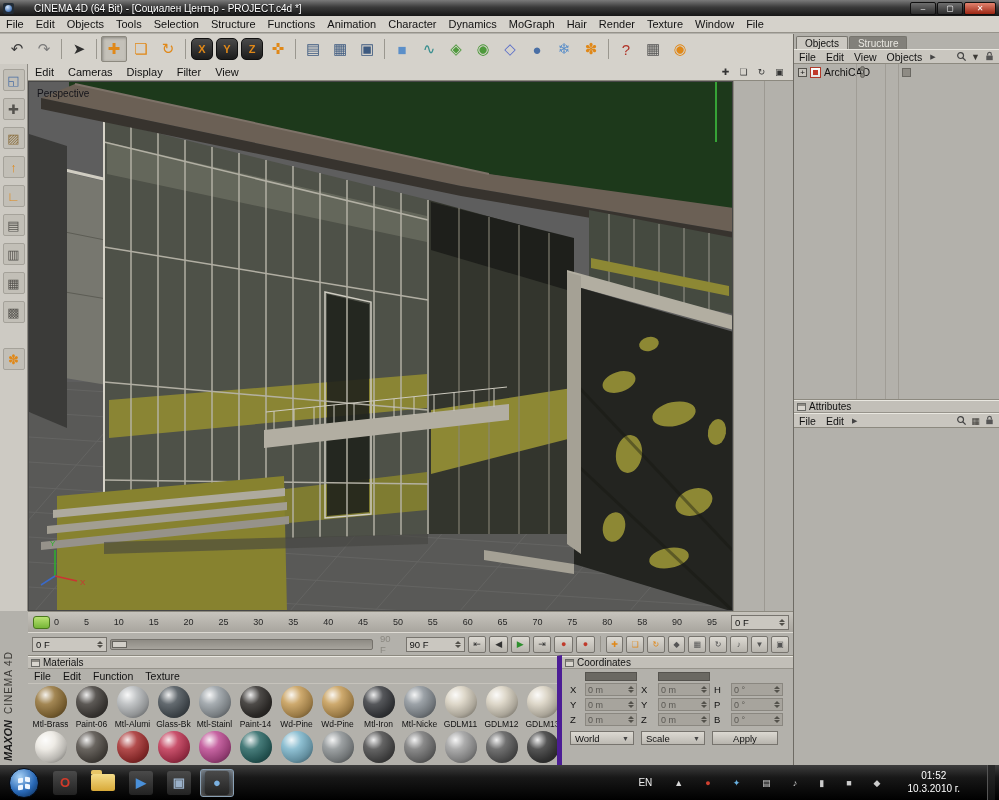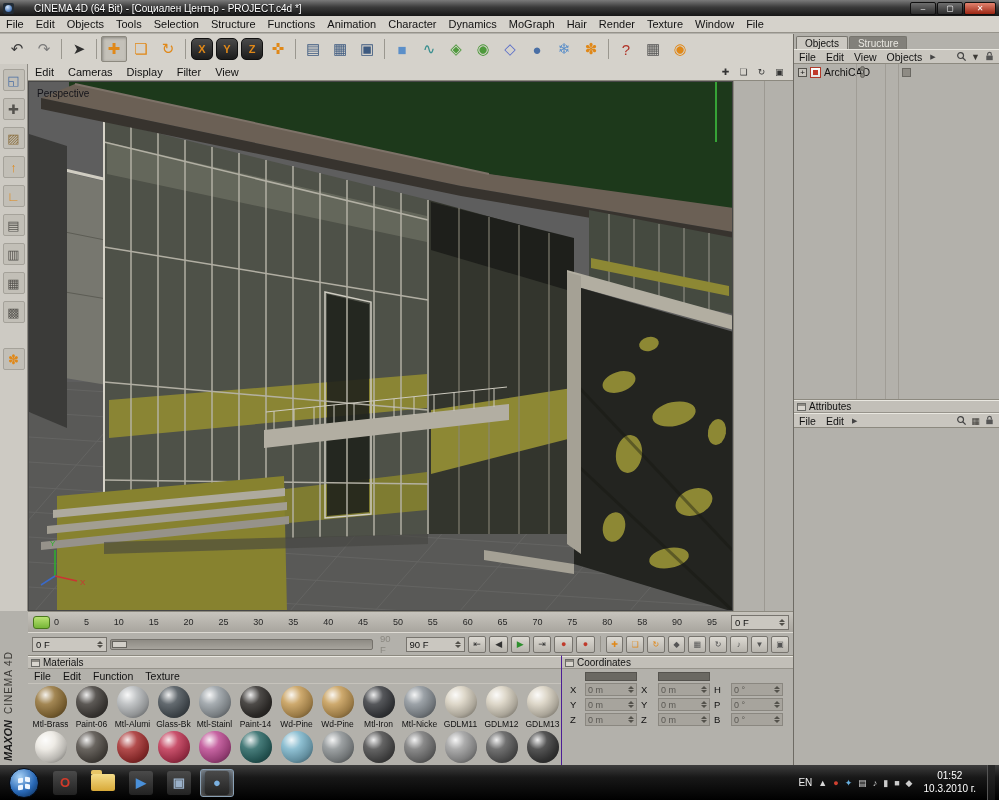--- a/index.html
+++ b/index.html
@@ -105,21 +105,21 @@
   .tr-ghost { font-size:9.5px; color:#8a8880; padding:0 4px; }
   .tr-end-field { width:60px; }
   .tr-btn { width:19px; height:17px; border-radius:2px; border:1px solid #77746e; color:#333;
     background:linear-gradient(#dcd9d2,#b7b4ad); display:flex; align-items:center; justify-content:center; font-size:9px; }
   .tr-btn.small { width:18px; font-size:8px; }
   .tr-sep { width:5px; height:18px; position:relative; }
   .tr-sep::after { content:""; position:absolute; left:2px; top:1px; bottom:1px; width:1px; background:#96938b; }
 
   
   .materials { position:absolute; left:28px; top:655px; width:534px; height:110px; background:#b3b1ab;
-    border-top:1px solid #8c897f; border-right:1px solid #4c1d95; display:flex; flex-direction:column; }
+    border-top:1px solid #8c897f; border-right:5px solid #4c1d95; display:flex; flex-direction:column; }
   .mat-menu { height:15px; display:flex; align-items:center; font-size:10.5px; border-bottom:1px solid #c6c3bc; }
   .mat-menu span { padding:0 6px; }
   .mat-grid { flex:1; position:relative; overflow:hidden; padding:2px 0 0 3px; }
   .mat-row { display:flex; gap:2px; }
   .mat-row.second { margin-top:2px; }
   .mat-cell { width:39px; display:flex; flex-direction:column; align-items:center; flex:0 0 auto; }
   .mat-sphere { width:32px; height:32px; border-radius:50%; position:relative; background:#888; }
   .mat-sphere::after { content:""; position:absolute; inset:0; border-radius:50%;
     background:radial-gradient(circle at 33% 28%, rgba(255,255,255,.9), rgba(255,255,255,.12) 30%, rgba(0,0,0,.22) 66%, rgba(0,0,0,.62) 100%); }
   .mat-label { font-size:8.5px; margin-top:1px; max-width:39px; white-space:nowrap; overflow:hidden; }
@@ -154,21 +154,21 @@
   .orb-pane { position:absolute; width:5px; height:5px; background:#eef6ff; border-radius:1px; }
   .op1 { left:8px; top:9px; transform:skewY(-8deg); }
   .op2 { left:15px; top:8px; transform:skewY(8deg); }
   .op3 { left:8px; top:16px; transform:skewY(-8deg); }
   .op4 { left:15px; top:15px; transform:skewY(8deg); }
   .task-icon { width:34px; height:28px; border-radius:3px; margin:0 2px; display:flex; align-items:center; justify-content:center; position:relative; }
   .task-icon.active { background:linear-gradient(rgba(160,190,220,.35), rgba(255,255,255,.12)); border:1px solid #8aa0b4; box-shadow:inset 0 0 6px rgba(255,255,255,.35); }
   .ti-box { width:24px; height:24px; border-radius:3px; background:linear-gradient(#4a4a4a,#222); display:flex; align-items:center; justify-content:center; font-weight:bold; font-size:13px; }
   .ti-folder { width:24px; height:17px; background:linear-gradient(#f5dd8a,#d8a938); border-radius:2px; position:relative; }
   .ti-folder::before { content:""; position:absolute; left:0; top:-4px; width:11px; height:4px; background:#e8c667; border-radius:2px 2px 0 0; }
-  .tray { margin-left:auto; display:flex; align-items:center; gap:6px; padding-right:4px; color:#eee; font-size:10px; }
+  .tray { margin-left:auto; display:flex; align-items:center; gap:22px; padding-right:4px; color:#eee; font-size:10px; }
   .tray-icon { font-size:9px; }
   .clock { text-align:center; line-height:1.25; font-size:10px; color:#fff; padding:0 5px; }
   .show-desktop { width:8px; height:35px; border-left:1px solid #555; background:linear-gradient(#2a2a2a,#111); }
 </style>
 </head>
 <body>
 
 <div class="titlebar">
   <div class="app-icon"></div>
   <span class="title-text">CINEMA 4D (64 Bit) - [Социален Център - PROJECT.c4d *]</span>
@@ -725,20 +725,31 @@
       </div>
     <span>B</span>
     <div class="cfield">
         <span>0 °</span>
         <span class="spin-arrows">
           <i class="up"></i>
           <i class="down"></i>
         </span>
       </div>
   </div>
+  <div class="coord-bottom">
+    <div class="cselect">
+        <span>World</span>
+        <span class="dd">▼</span>
+      </div>
+    <div class="cselect">
+        <span>Scale</span>
+        <span class="dd">▼</span>
+      </div>
+    <div class="capply">Apply</div>
+  </div>
 </div>
 
 <div class="branding">
   <div class="branding-inner">
     <span class="brand-maxon">MAXON</span>
     <span class="brand-prod">CINEMA 4D</span>
   </div>
 </div>
 
 <div class="taskbar">

